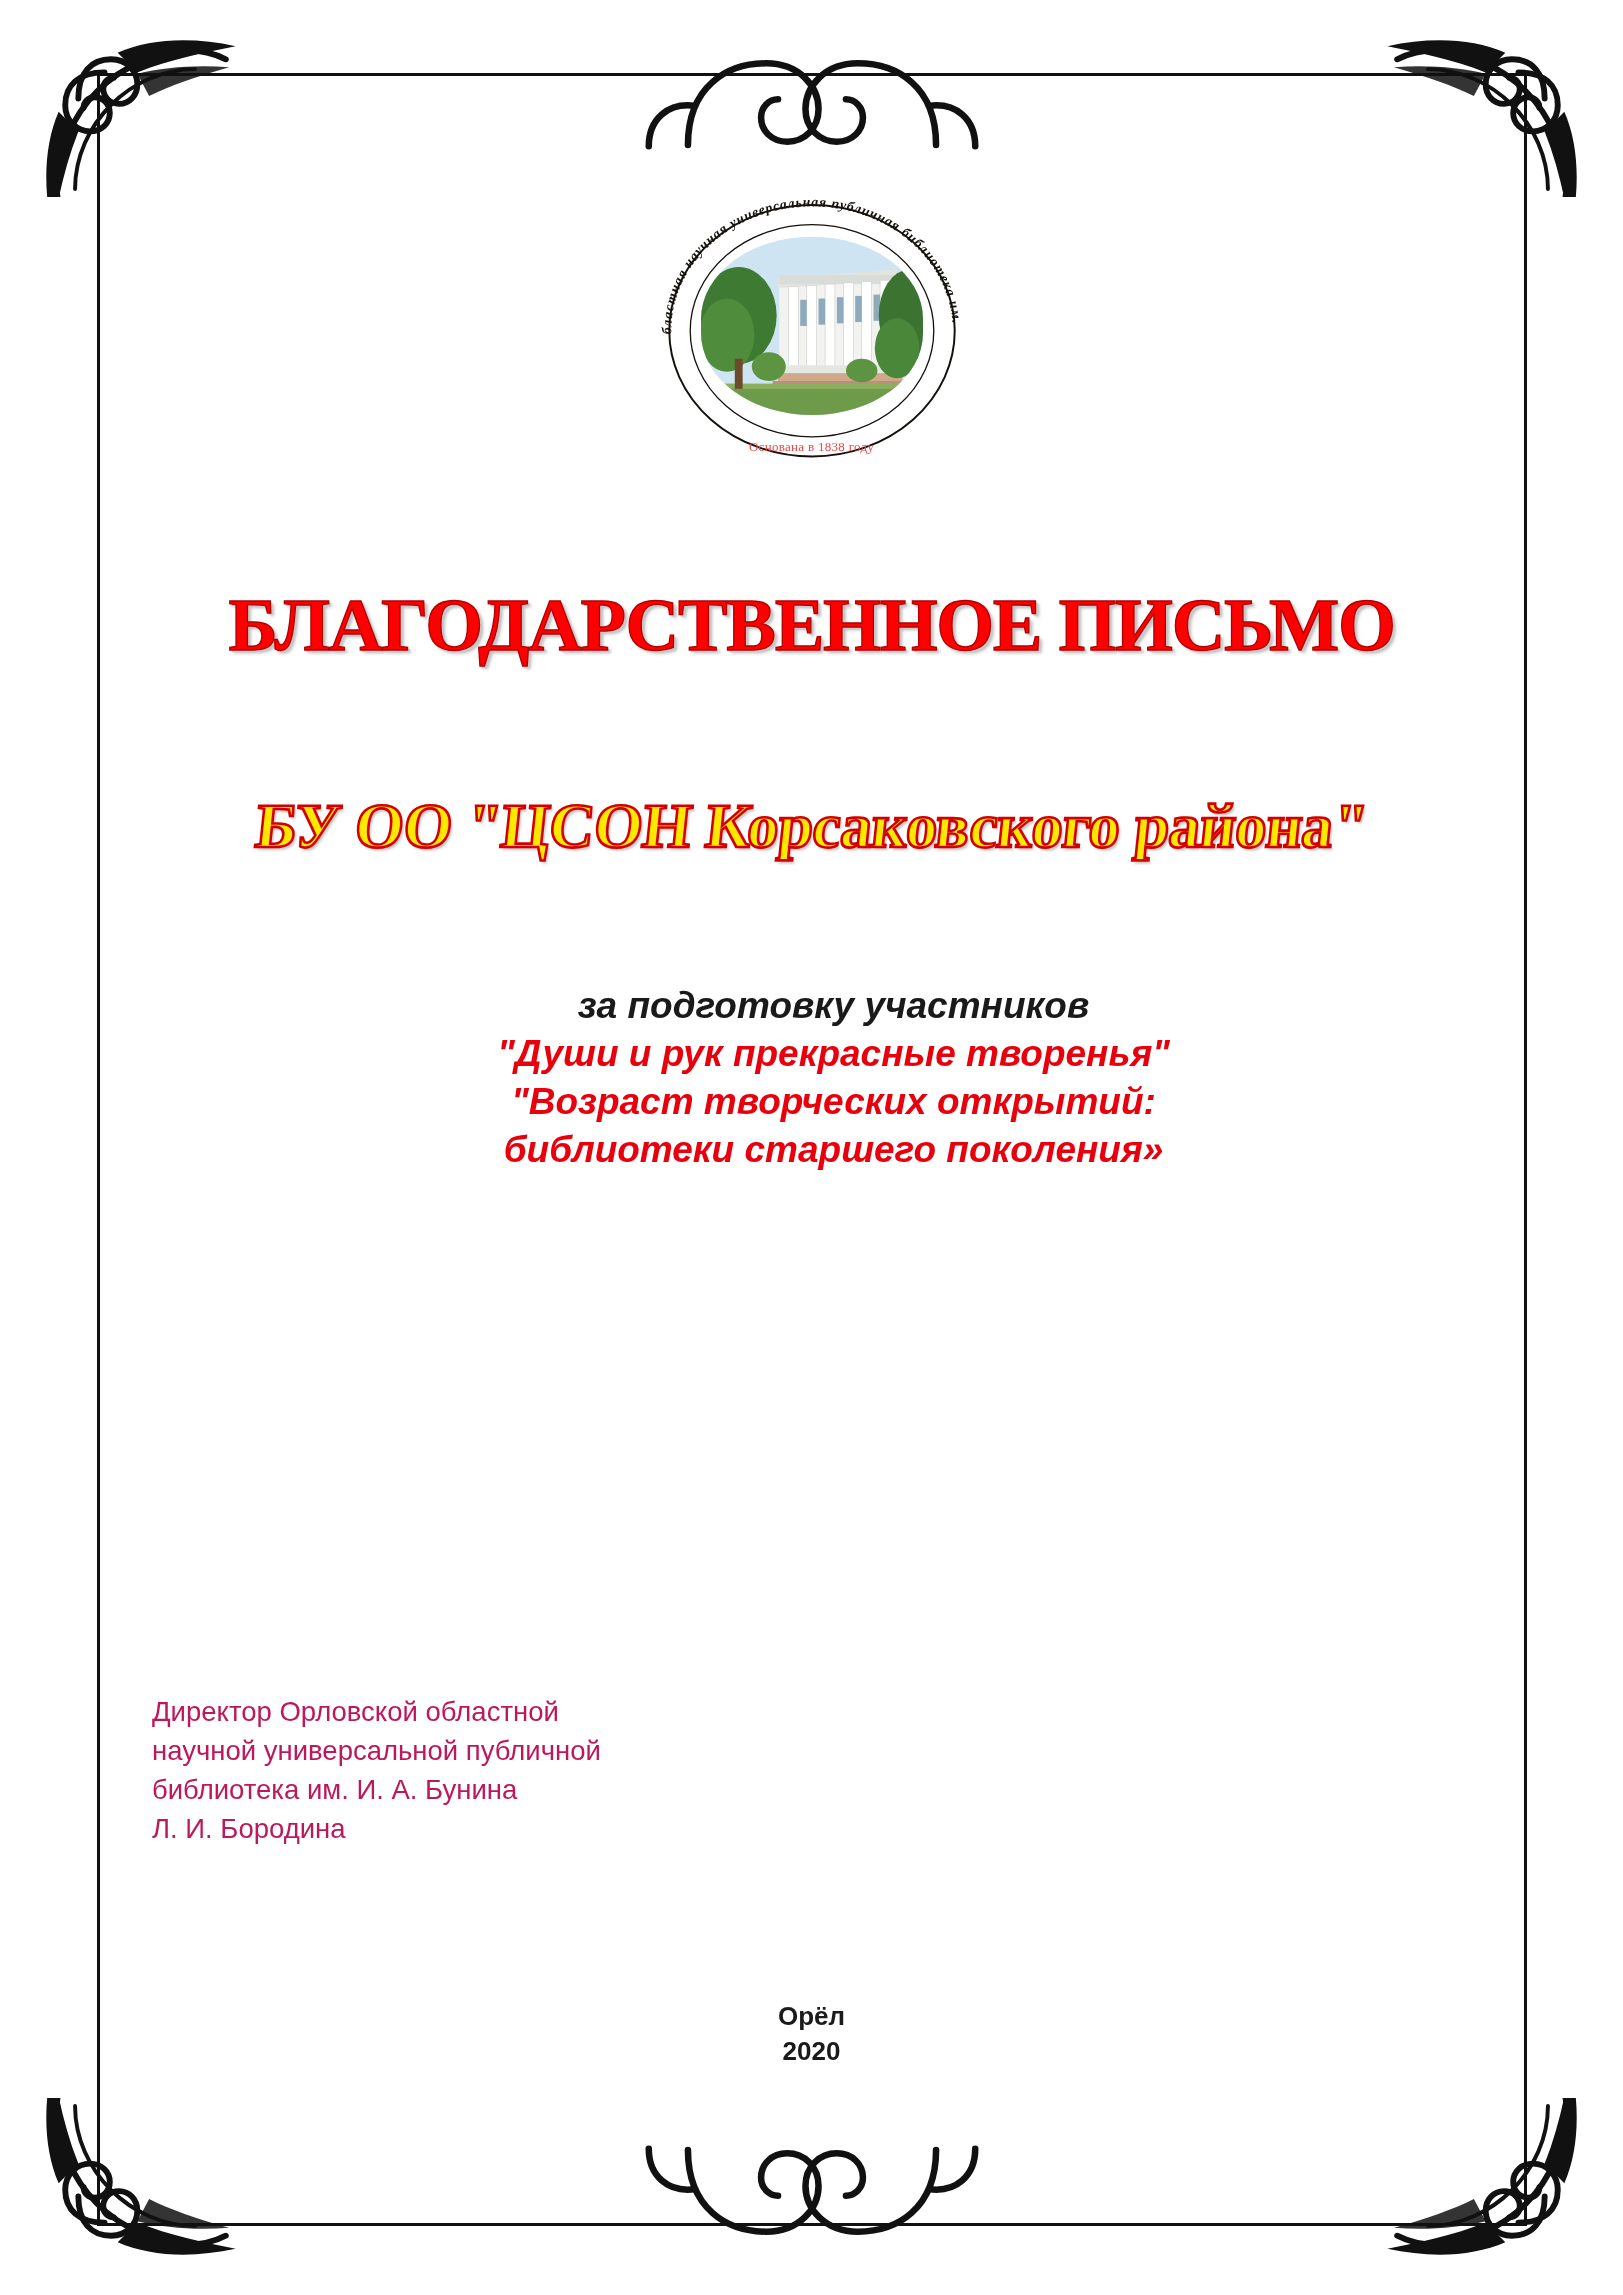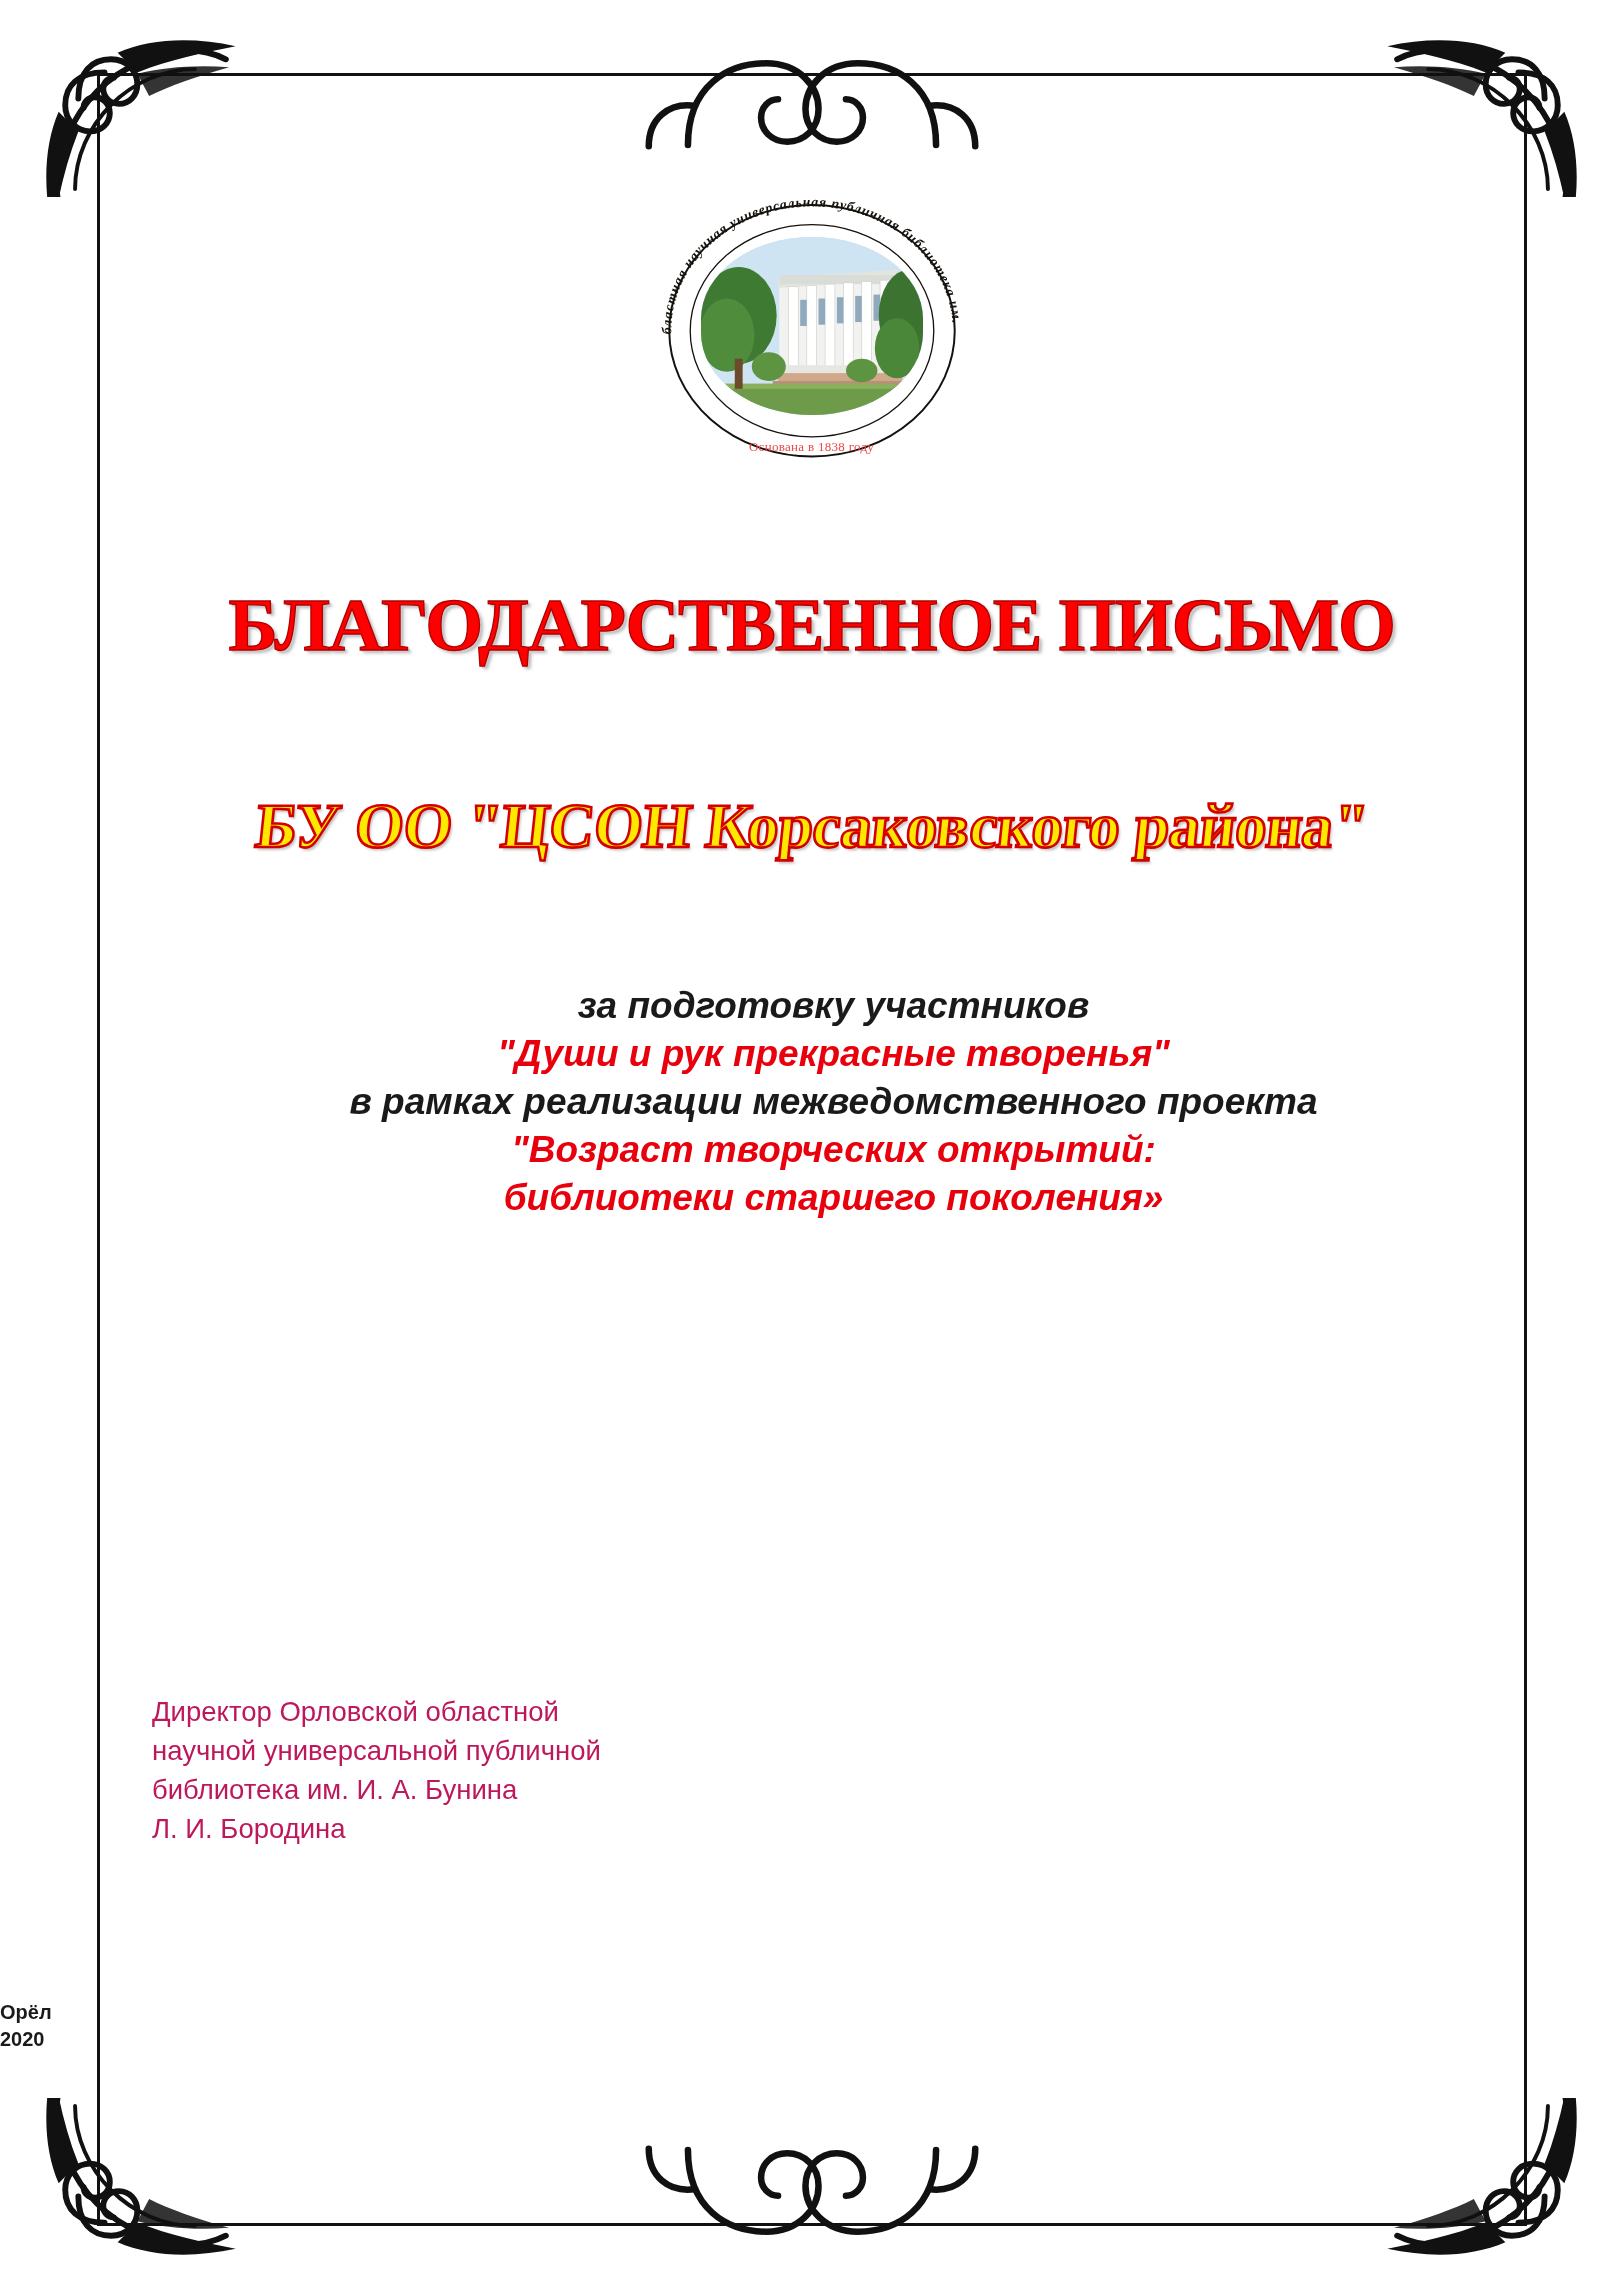--- a/index.html
+++ b/index.html
@@ -164,22 +164,22 @@
     color: #be185d;
     font-family: "Liberation Sans", sans-serif;
   }
   .signature .ln { display: block; }
 
   
   .footer {
     position: absolute;
     left: 0; right: 0;
     top: 1999px;
-    text-align: left;
-    font-size: 20px;
+    text-align: center;
+    font-size: 26px;
     line-height: 1.35;
     font-weight: bold;
     color: #1a1a1a;
   }
   .footer .ln { display: block; }
 </style>
 </head>
 <body>
 
 <div class="page">
@@ -340,21 +340,20 @@
     </div>
   </div>
 
   <div class="title-main">БЛАГОДАРСТВЕННОЕ ПИСЬМО</div>
 
   <div class="title-org">БУ ОО "ЦСОН Корсаковского района"</div>
 
   <div class="body-block">
     <span class="ln">за подготовку участников</span>
     <span class="ln red">"Души и рук прекрасные творенья"</span>
-    <span class="ln">в рамках реализации межведомственного проекта</span>
     <span class="ln red">"Возраст творческих открытий:</span>
     <span class="ln red">библиотеки старшего поколения»</span>
   </div>
 
   <div class="signature">
     <span class="ln">Директор Орловской областной</span>
     <span class="ln">научной универсальной публичной</span>
     <span class="ln">библиотека им. И. А. Бунина</span>
     <span class="ln">Л. И. Бородина</span>
   </div>

